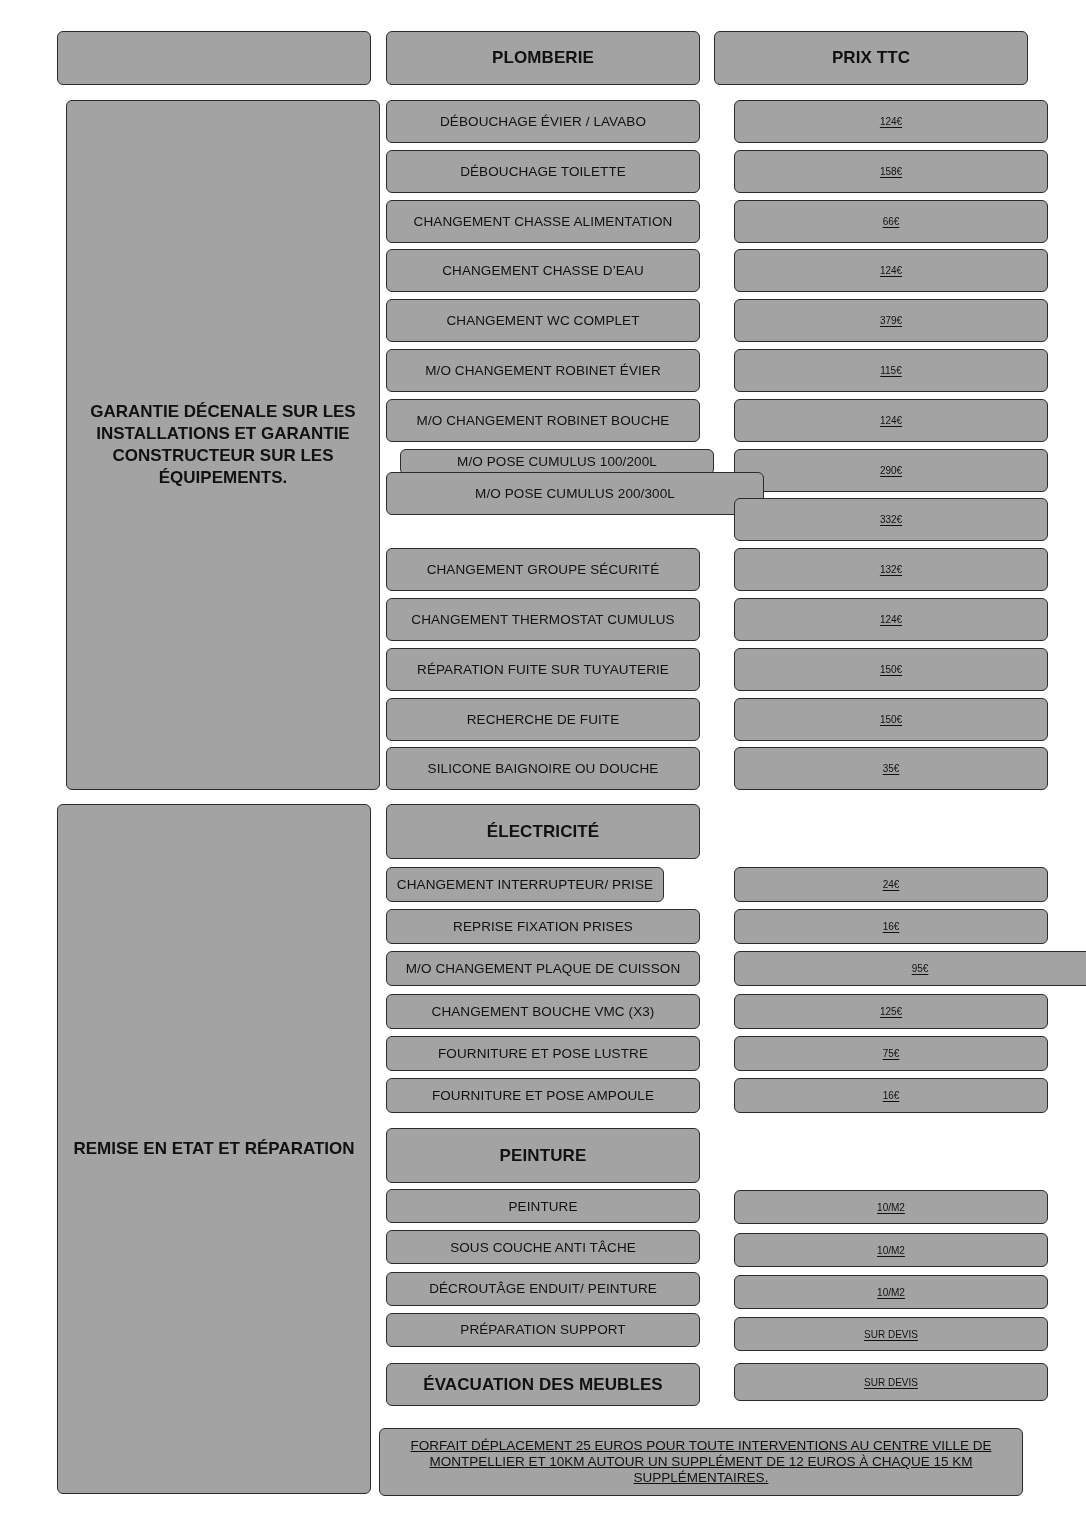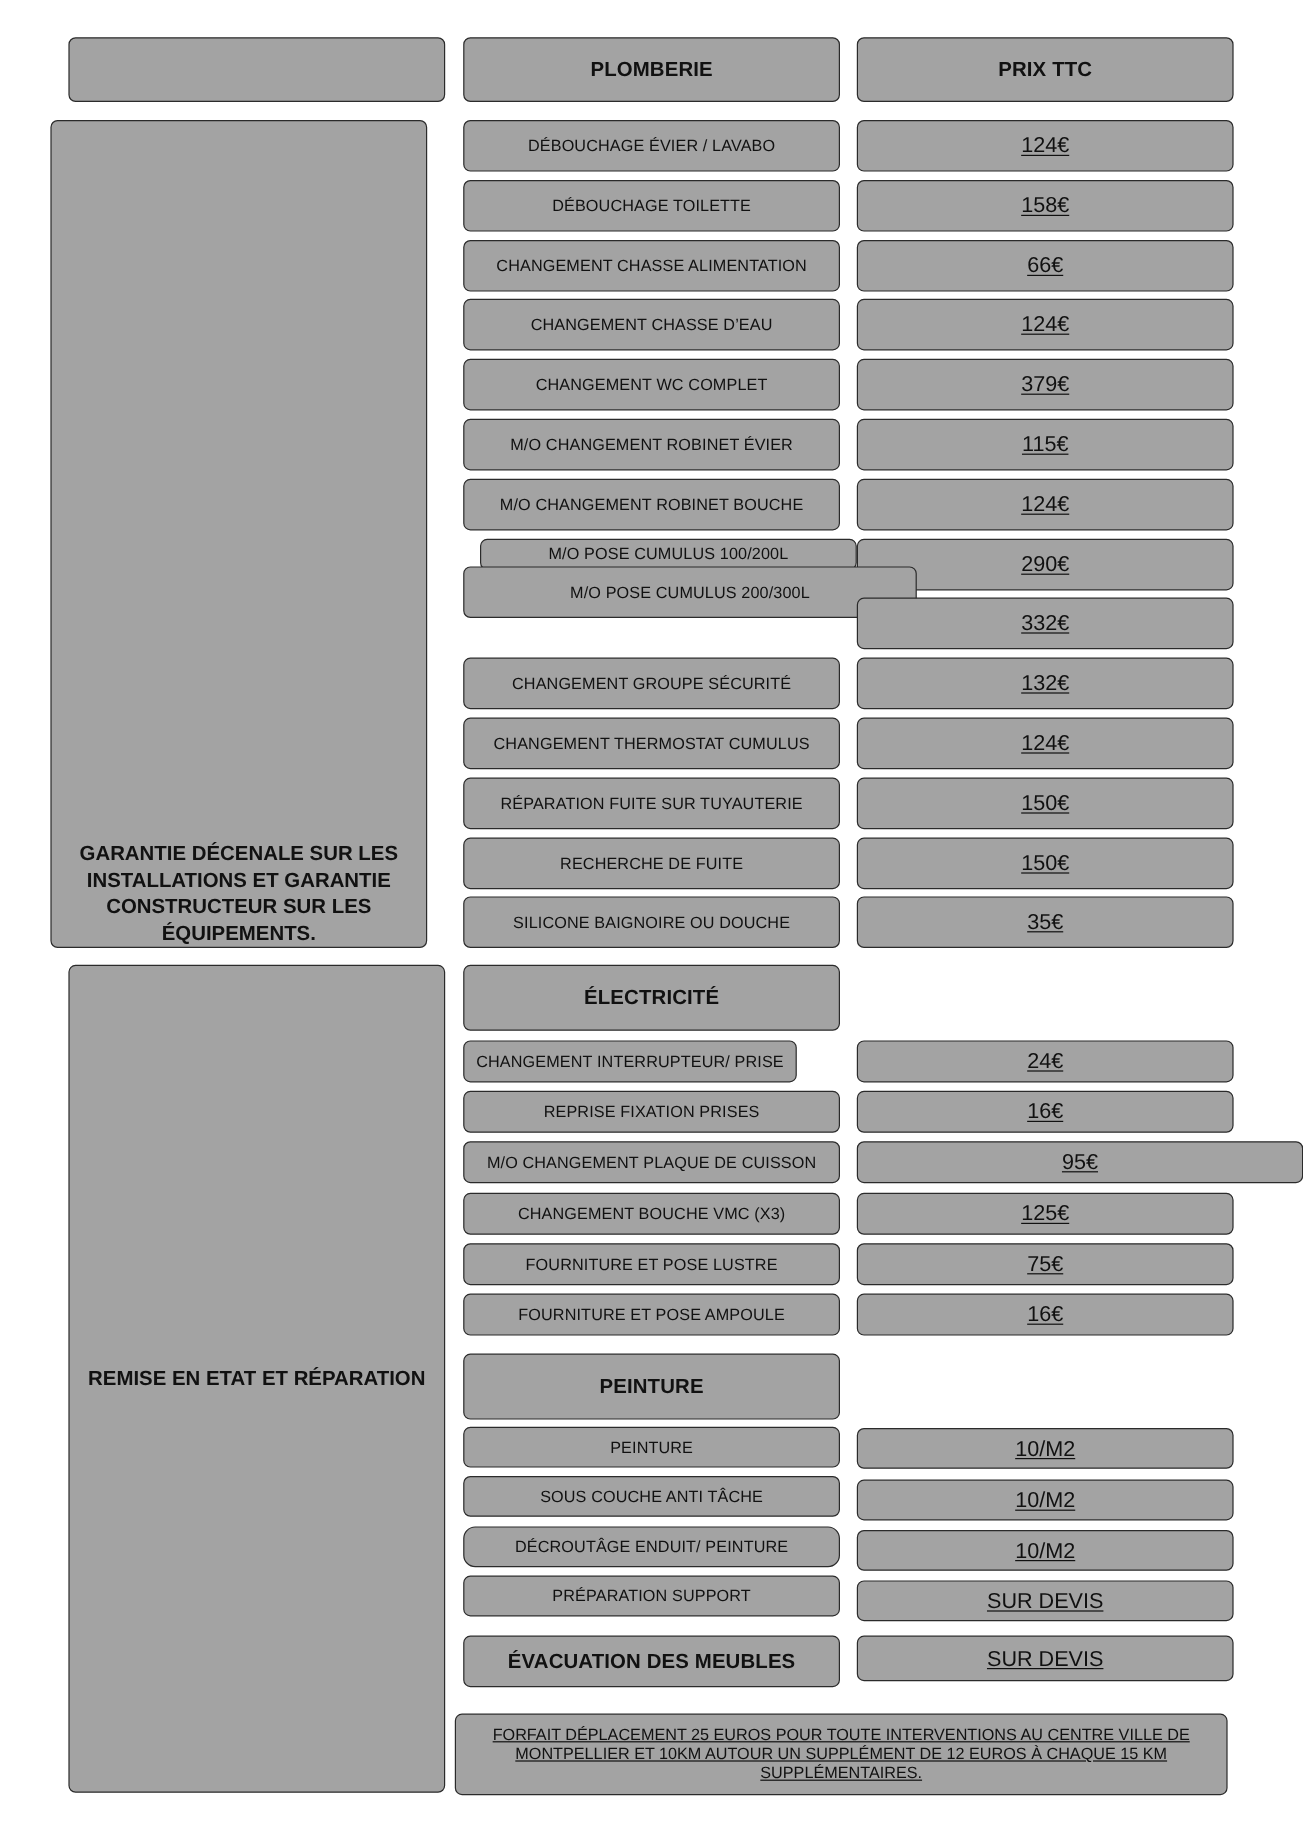--- a/index.html
+++ b/index.html
@@ -2,32 +2,32 @@
 <html><head>
 <meta charset="utf-8">
 <style>
   html, body { margin: 0; padding: 0; background: #ffffff; }
   body { width: 1086px; height: 1536px; position: relative; overflow: hidden;
          font-family: "Liberation Sans", "DejaVu Sans", sans-serif; color: #111111; }
   .box { position: absolute; box-sizing: border-box; border: 1.6px solid #2b2b2b; border-radius: 6px;
          display: flex; align-items: center; justify-content: center; text-align: center; background: #a3a3a3; }
   .hdr { font-weight: 700; font-size: 17px; letter-spacing: 0.1px; }
   .item { font-size: 13.5px; letter-spacing: 0.1px; }
-  .price { font-size: 18px; text-decoration: underline; text-underline-offset: 2px; }
+  .price { font-size: 10px; text-decoration: underline; text-underline-offset: 2px; margin-left: 20px; }
   .side { font-weight: 700; font-size: 17px; line-height: 22px; padding: 0 14px; }
   .note { font-size: 13.5px; line-height: 16px; text-decoration: underline; padding: 0 12px; }
 </style>
 </head>
 <body>
 
 <div class="box" style="left:57px;top:31px;width:314px;height:54px;"></div>
 <div class="box hdr" style="left:386px;top:31px;width:314px;height:54px;">PLOMBERIE</div>
 <div class="box hdr" style="left:714px;top:31px;width:314px;height:54px;">PRIX TTC</div>
 
-<div class="box side" style="left:42px;top:100px;width:314px;height:690px;align-items:flex-end;">
+<div class="box side" style="left:66px;top:100px;width:314px;height:690px;">
   <span>GARANTIE DÉCENALE SUR LES INSTALLATIONS ET GARANTIE CONSTRUCTEUR SUR LES ÉQUIPEMENTS.</span>
 </div>
 <div class="box side" style="left:57px;top:804px;width:314px;height:690px;">
   <span>REMISE EN ETAT ET RÉPARATION</span>
 </div>
 
 <div id="plomberie-rows">
     <div class="box item" style="left: 386px; top: 100px; width: 314px; height: 43px;">DÉBOUCHAGE ÉVIER / LAVABO</div>
     <div class="box price" style="left: 714px; top: 100px; width: 314px; height: 43px;">124€</div>
     <div class="box item" style="left: 386px; top: 149.8px; width: 314px; height: 43px;">DÉBOUCHAGE TOILETTE</div>
@@ -73,21 +73,21 @@
     <div class="box item" style="left: 386px; top: 1078px; width: 314px; height: 35px;">FOURNITURE ET POSE AMPOULE</div>
     <div class="box price" style="left: 714px; top: 1078px; width: 314px; height: 35px;">16€</div>
   </div>
 
 <div class="box hdr" style="left:386px;top:1128px;width:314px;height:55px;">PEINTURE</div>
 <div id="peint-rows">
     <div class="box item" style="left: 386px; top: 1189px; width: 314px; height: 34px;">PEINTURE</div>
     <div class="box price" style="left: 714px; top: 1190px; width: 314px; height: 34px;">10/M2</div>
     <div class="box item" style="left: 386px; top: 1230.3px; width: 314px; height: 34px;">SOUS COUCHE ANTI TÂCHE</div>
     <div class="box price" style="left: 714px; top: 1233px; width: 314px; height: 34px;">10/M2</div>
-    <div class="box item" style="left: 386px; top: 1271.6px; width: 314px; height: 34px; border-radius: 10px;">DÉCROUTÂGE ENDUIT/ PEINTURE</div>
+    <div class="box item" style="left: 386px; top: 1271.6px; width: 314px; height: 34px;">DÉCROUTÂGE ENDUIT/ PEINTURE</div>
     <div class="box price" style="left: 714px; top: 1275px; width: 314px; height: 34px;">10/M2</div>
     <div class="box item" style="left: 386px; top: 1312.9px; width: 314px; height: 34px;">PRÉPARATION SUPPORT</div>
     <div class="box price" style="left: 714px; top: 1317px; width: 314px; height: 34px;">SUR DEVIS</div>
   </div>
 
 <div class="box hdr" style="left:386px;top:1363px;width:314px;height:43px;">ÉVACUATION DES MEUBLES</div>
 <div class="box price" style="left:714px;top:1363px;width:314px;height:38px;">SUR DEVIS</div>
 
 <div class="box note" style="left:379px;top:1428px;width:644px;height:68px;">
   <span>FORFAIT DÉPLACEMENT 25 EUROS POUR TOUTE INTERVENTIONS AU CENTRE VILLE DE MONTPELLIER ET 10KM AUTOUR UN SUPPLÉMENT DE 12 EUROS À CHAQUE 15 KM SUPPLÉMENTAIRES.</span>

